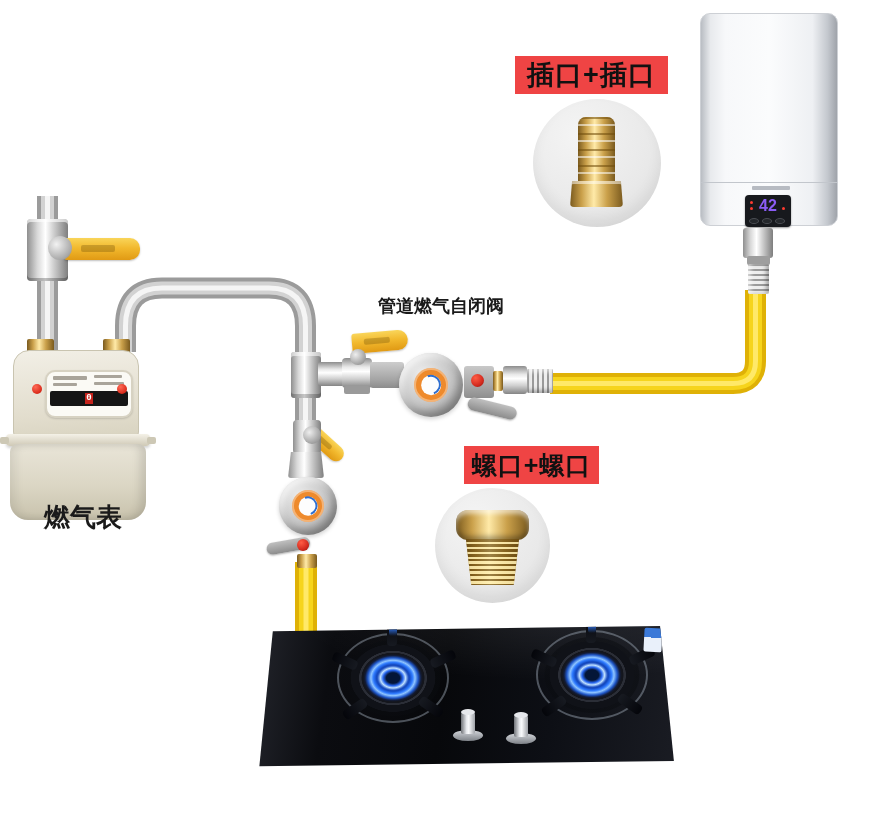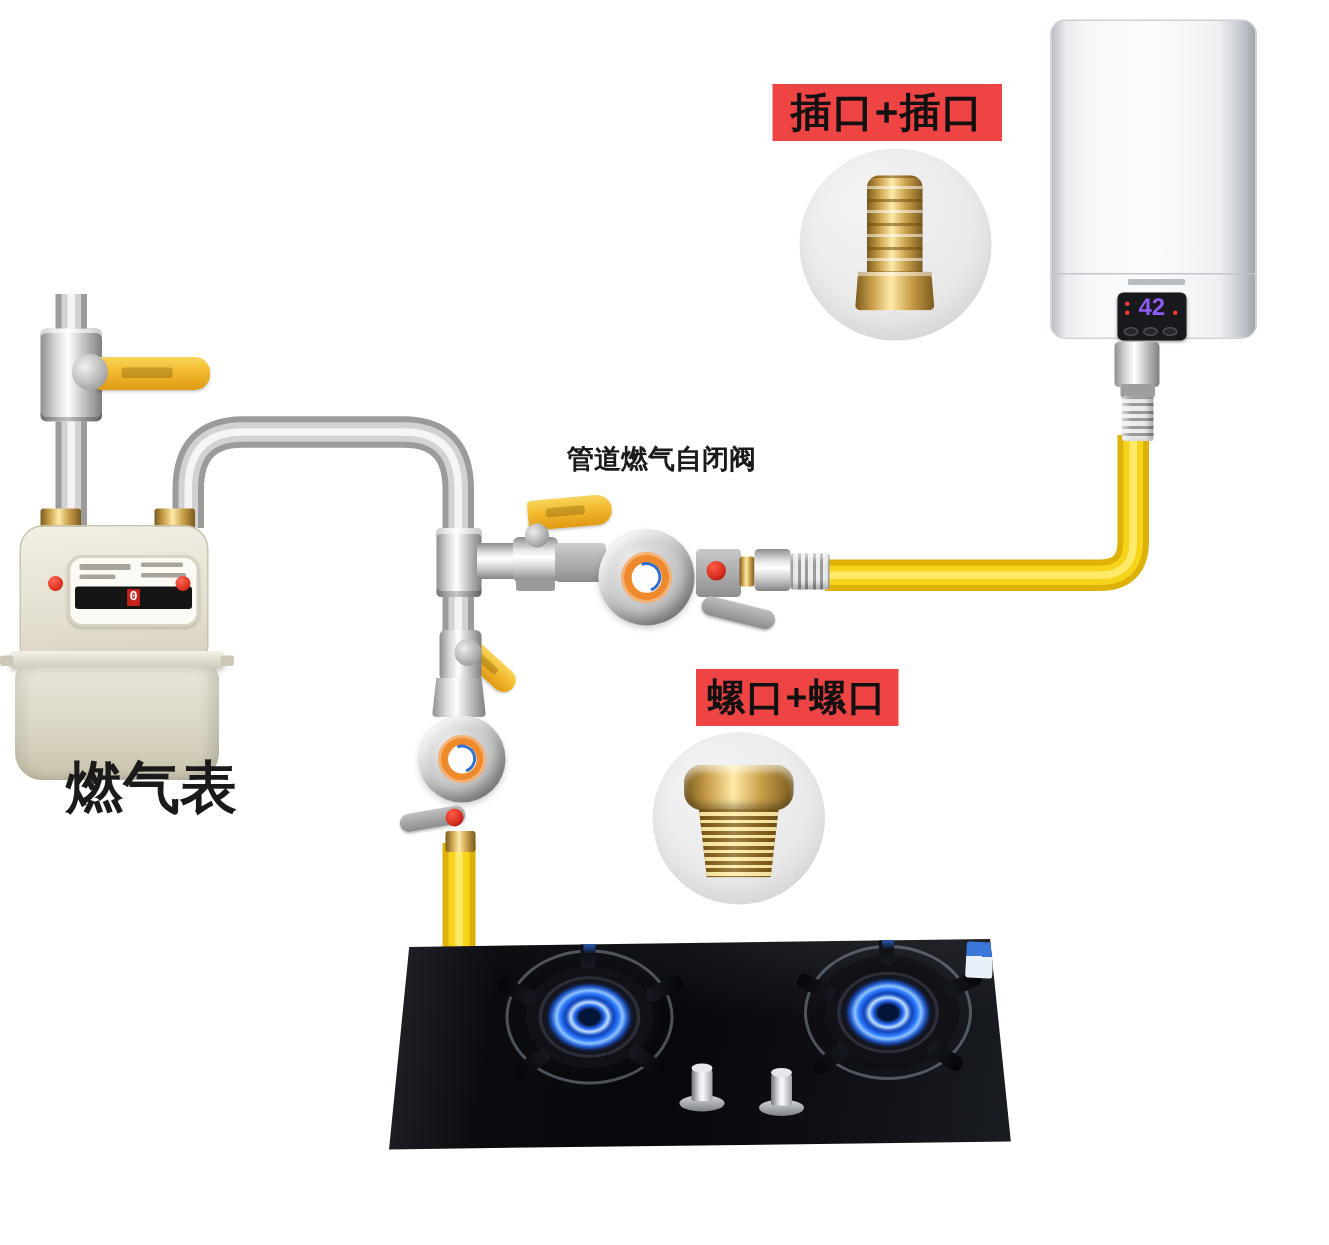--- a/index.html
+++ b/index.html
@@ -8,21 +8,21 @@
   #stage *{position:absolute;box-sizing:border-box;}
   svg{position:absolute;left:0;top:0;}
 
   
   .chip{background:#ef4444;color:#111;font-weight:bold;text-align:center;
         letter-spacing:1px;}
   .chip.plug{left:515px;top:56px;width:153px;height:38px;font-size:27px;line-height:38px;}
   .chip.screw{left:420px;top:446px;width:135px;height:38px;font-size:25px;line-height:38px;margin-left:44px;}
   .caption{color:#1a1a1a;font-weight:bold;}
   .cap-valve{left:378px;top:294px;width:200px;font-size:18px;}
-  .cap-meter{left:44px;top:500px;width:130px;font-size:38px;}
+  .cap-meter{left:44px;top:500px;width:130px;font-size:26px;}
   .cap-stove{left:455px;top:780px;width:130px;font-size:27px;}
 
   
   .metalH{background:linear-gradient(90deg,#8f8f8f,#d8d8d8 25%,#ffffff 45%,#cfcfcf 65%,#7e7e7e);}
   .metalV{background:linear-gradient(180deg,#8d8d8d,#e8e8e8 30%,#ffffff 45%,#cfcfcf 70%,#848484);}
   .brassH{background:linear-gradient(90deg,#7a5a1e,#caa04a 22%,#ffeaa8 45%,#caa04a 70%,#7a5a1e);}
 
   
   .tl-valve-body{left:27px;top:219px;width:41px;height:62px;border-radius:4px;
     box-shadow:inset 0 3px 0 rgba(255,255,255,.6),inset 0 -3px 0 rgba(0,0,0,.25);}

